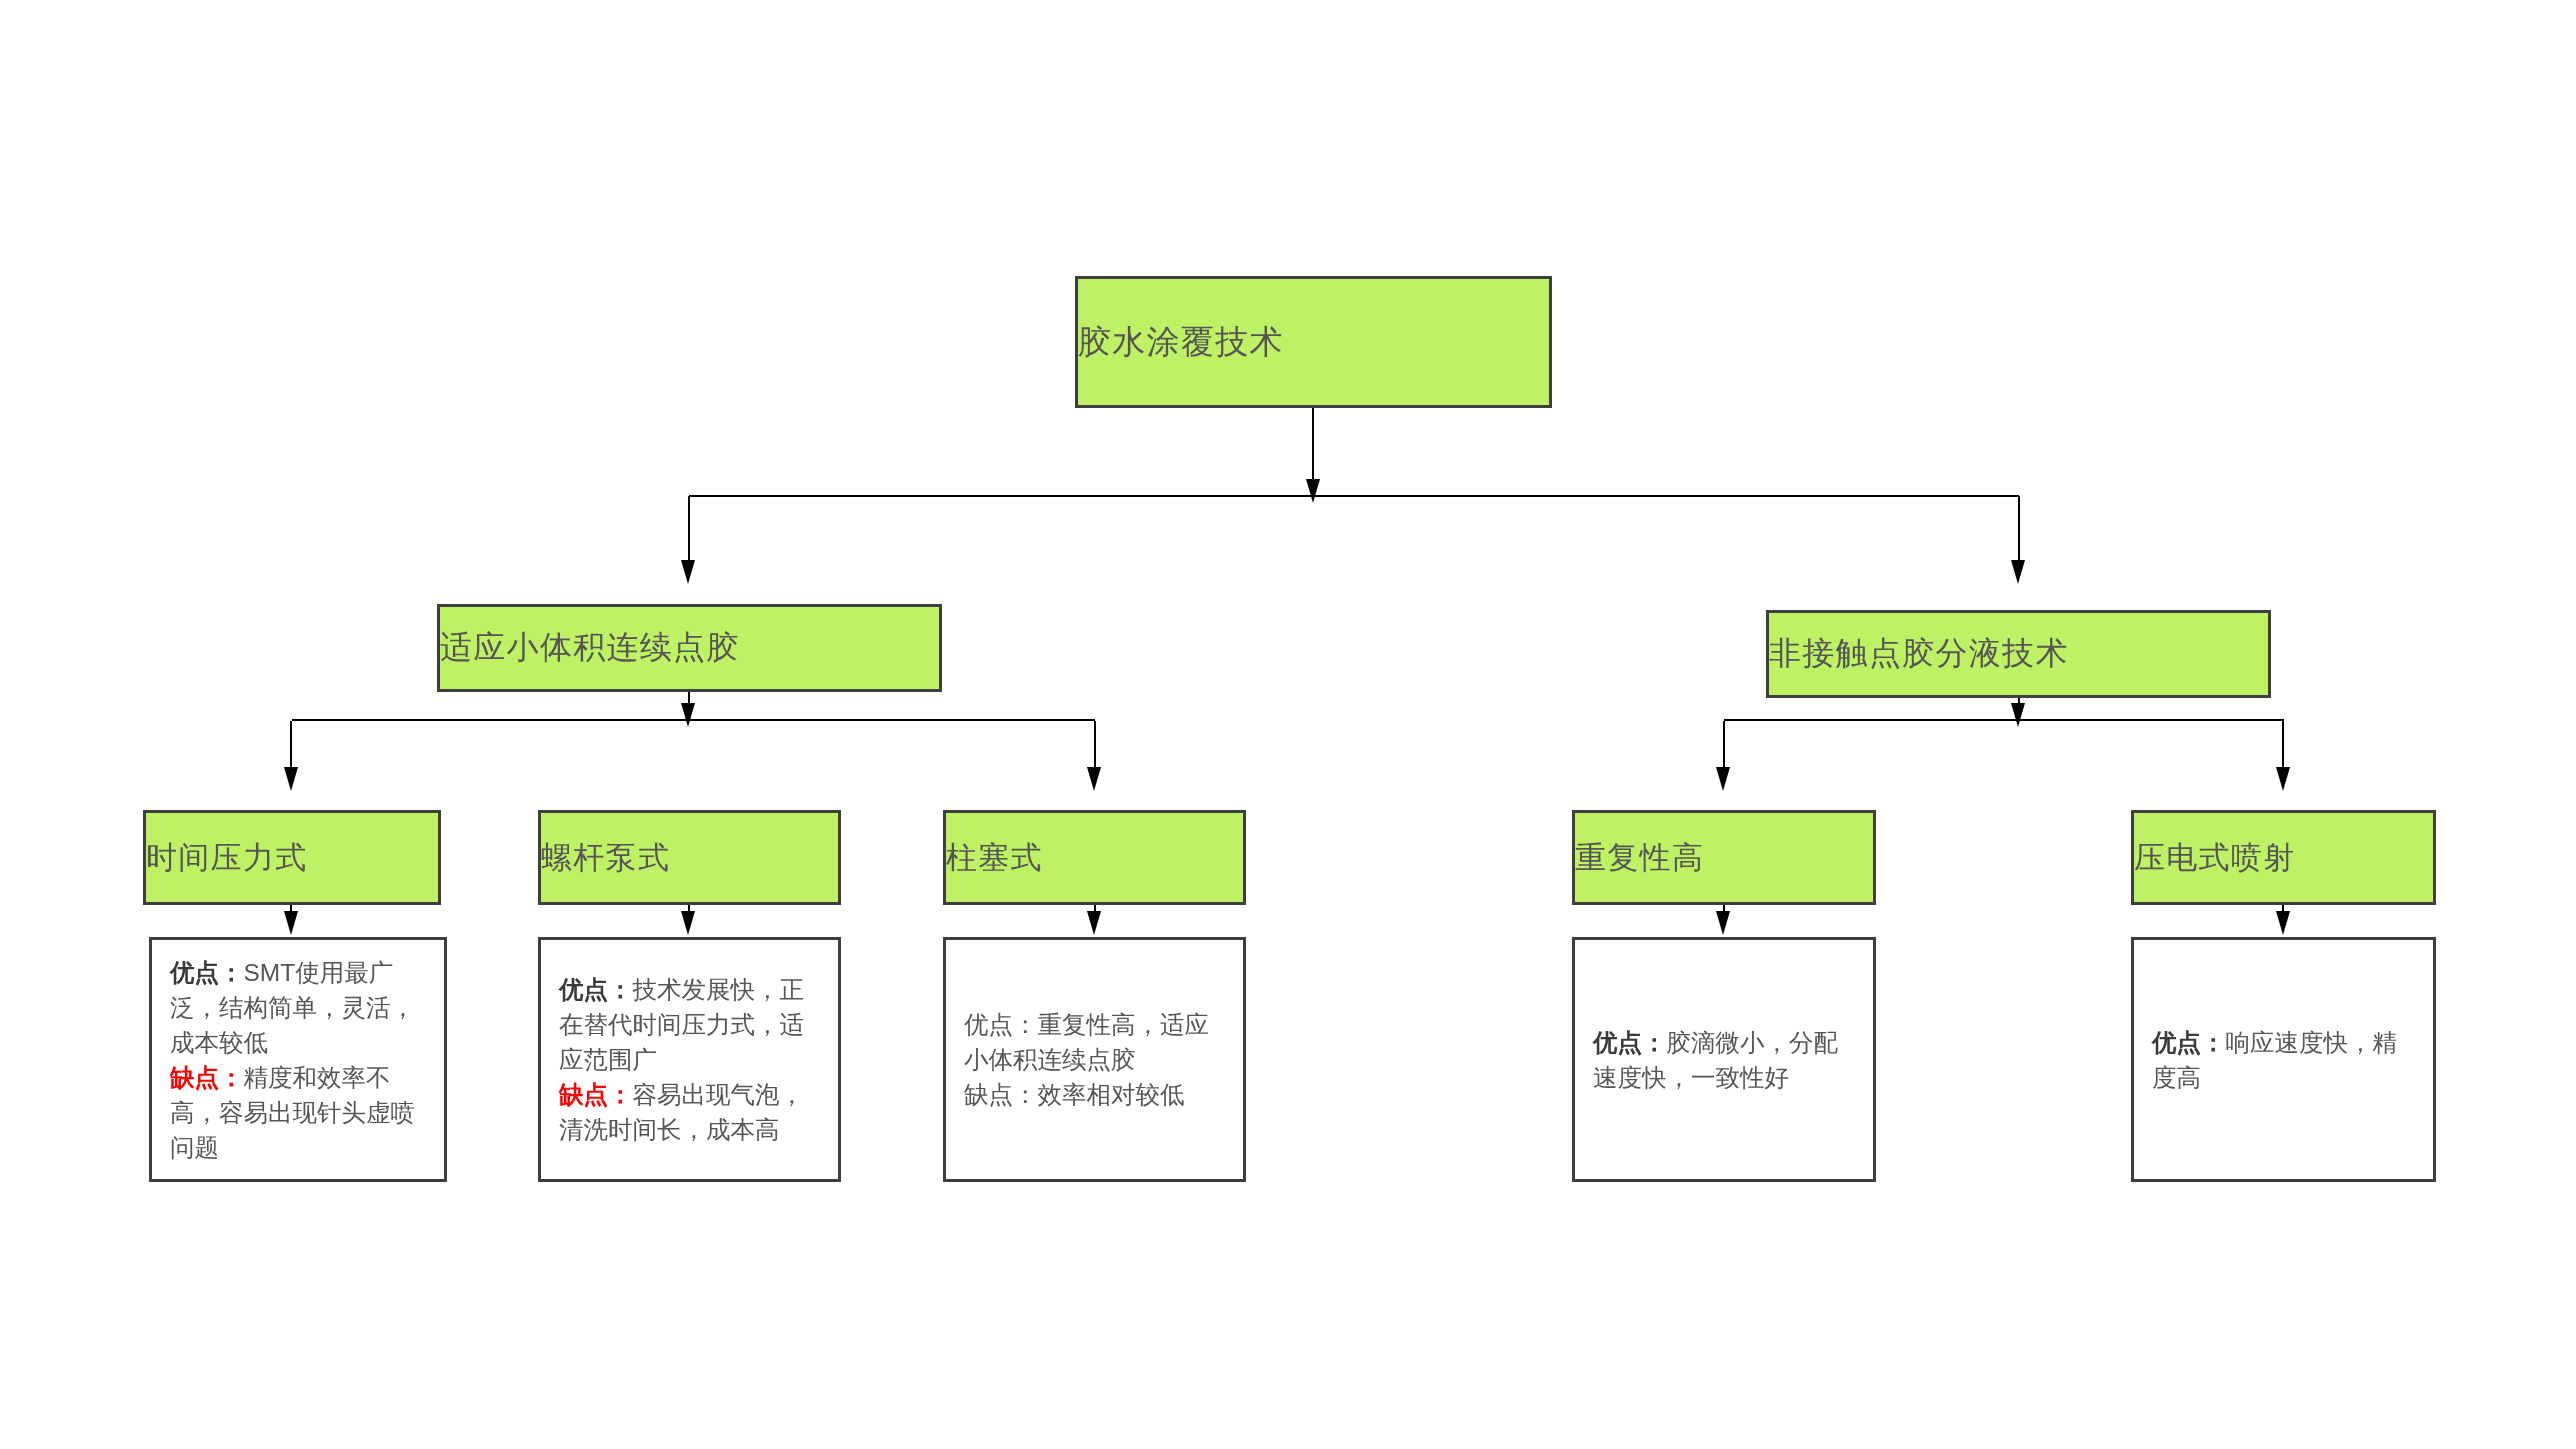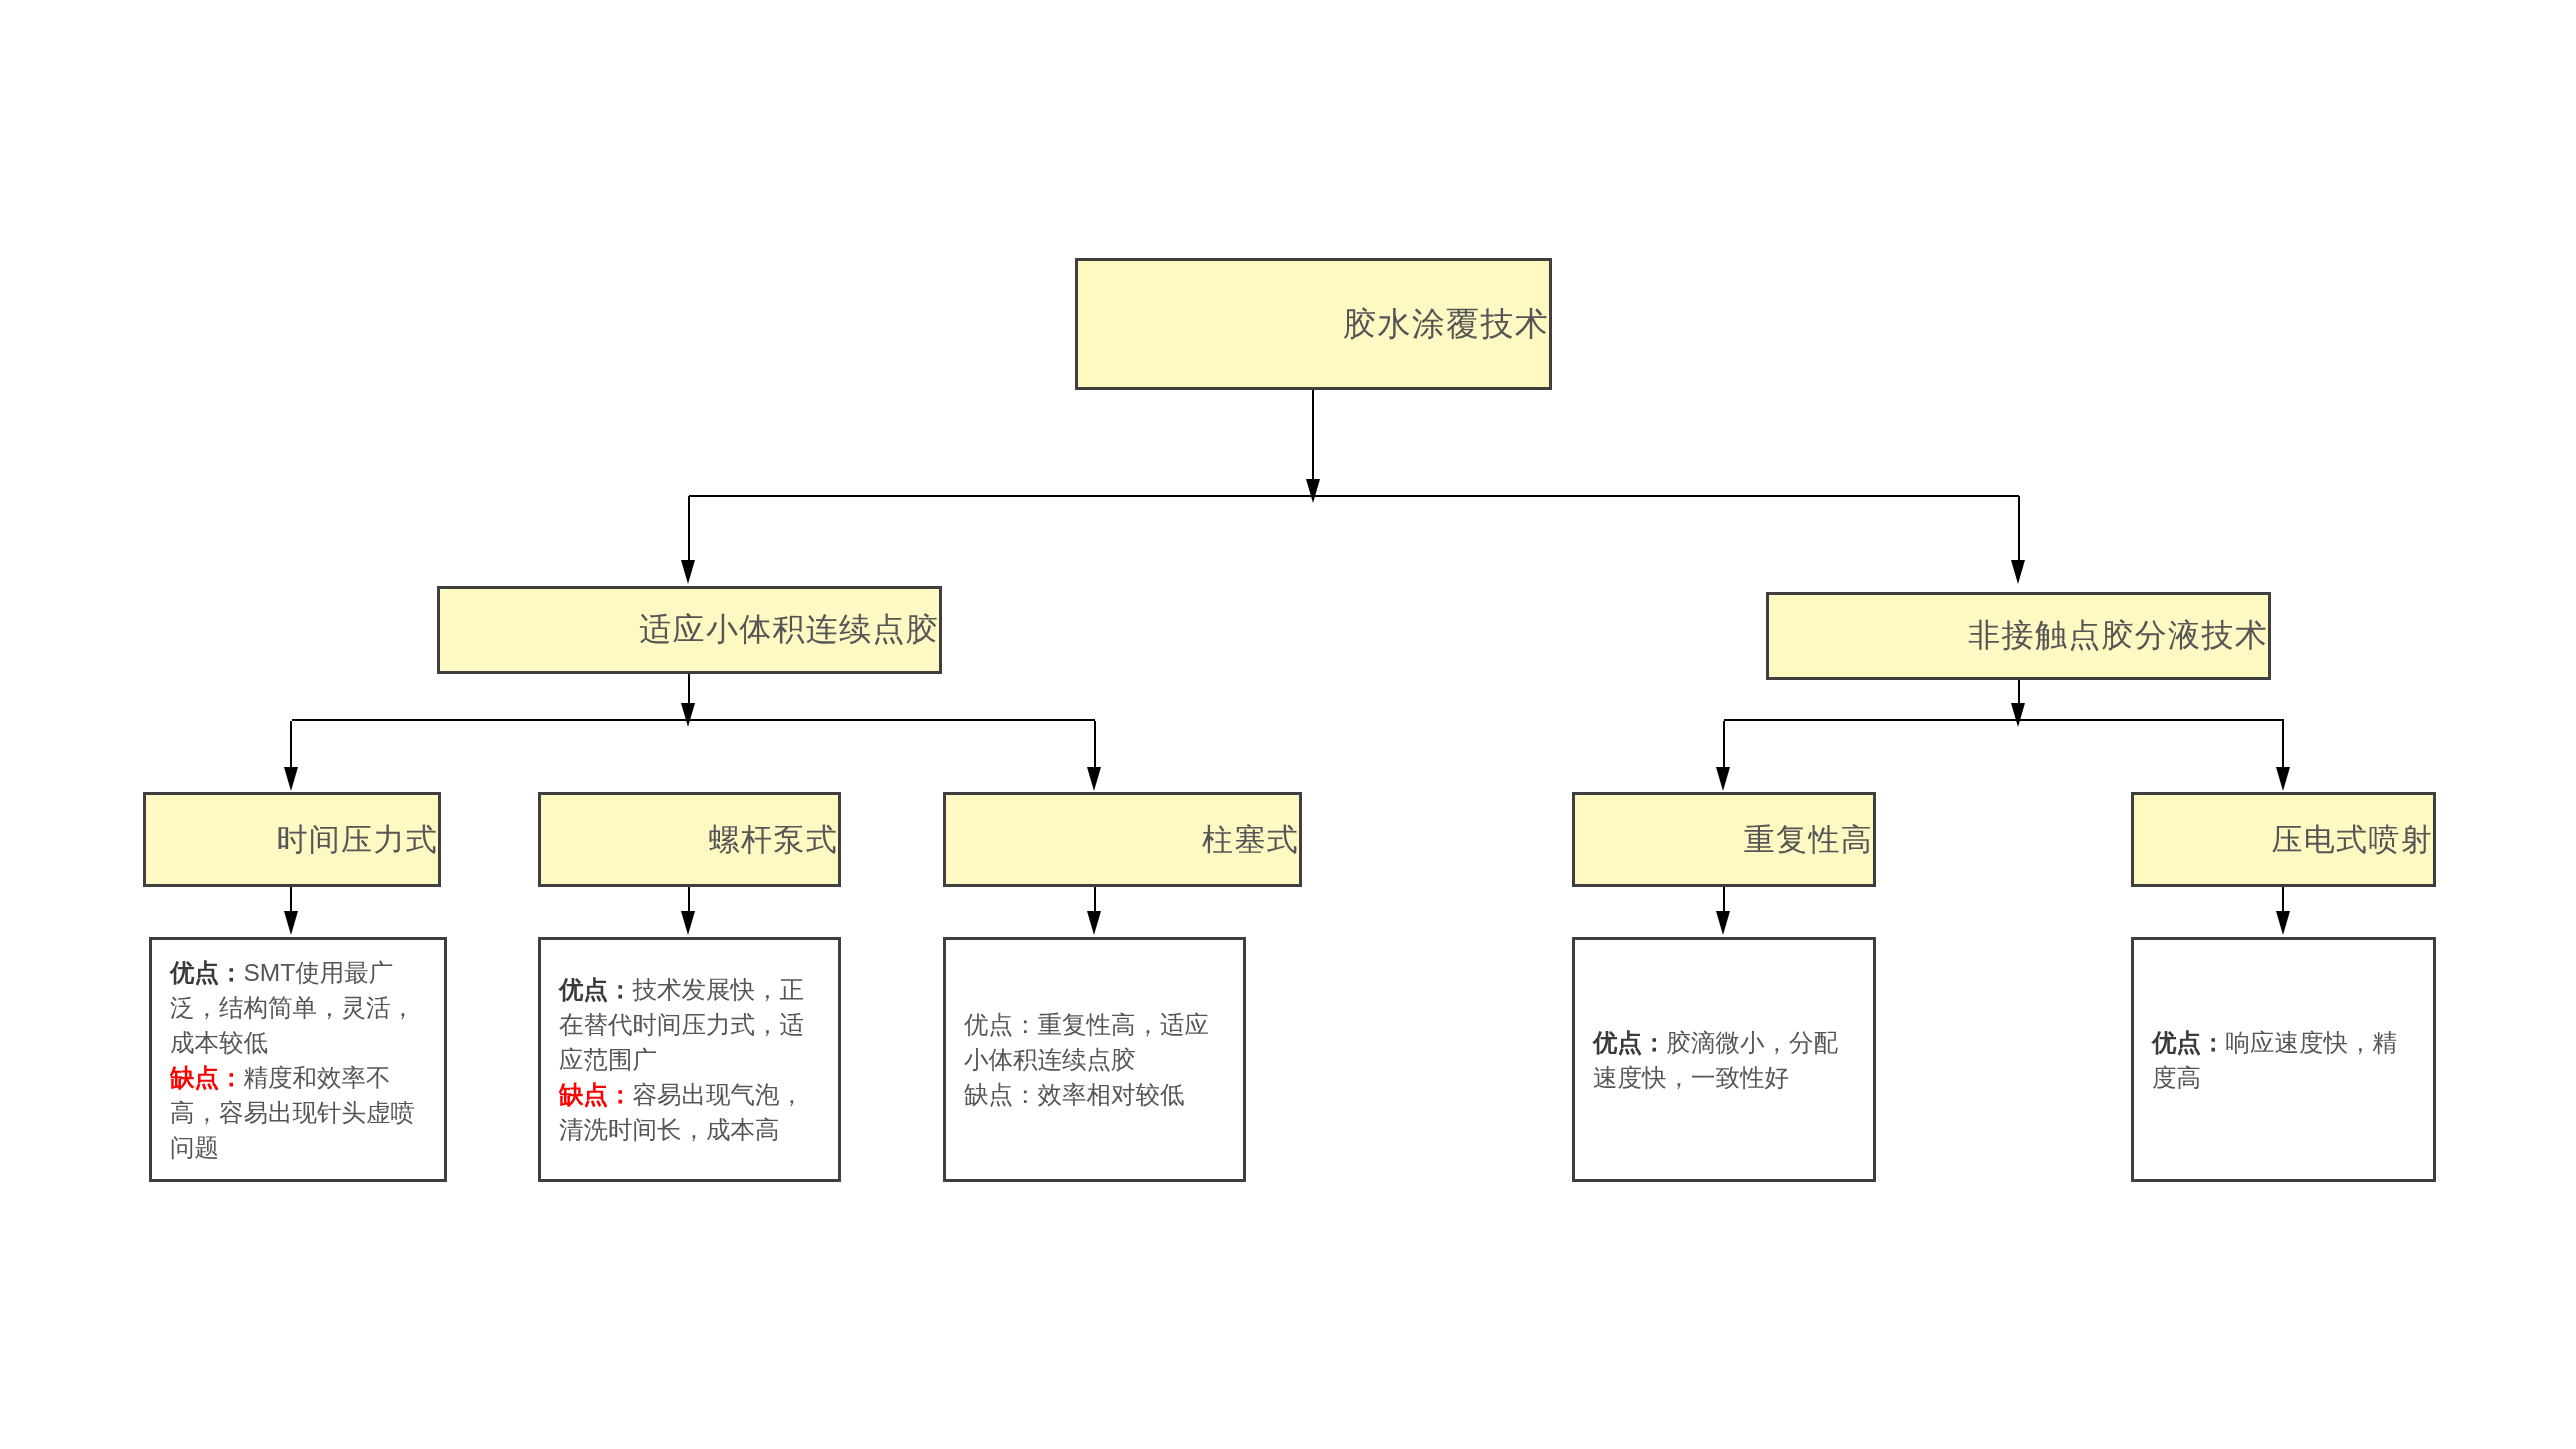--- a/index.html
+++ b/index.html
@@ -7,23 +7,24 @@
     position:relative;
     width:2576px;height:1449px;
     background:#ffffff;
     font-family:"Liberation Sans","DejaVu Sans",sans-serif;
     overflow:hidden;
   }
   .node{
     position:absolute;
     box-sizing:border-box;
     border:3.9px solid #3f3f3f;
-    background:#fef9c3;
-    display:flex;align-items:center;justify-content:flex-end;
+    background:#bef264;
+    display:flex;align-items:center;justify-content:flex-start;
     text-align:center;
+    margin-top:18px;
   }
   .node-label{
     color:#555555;
     font-weight:300;
     letter-spacing:1.3px;
     white-space:nowrap;
   }
   .root-label{font-size:33px;}
   .l2-label{font-size:32px;}
   .l3-label{font-size:31px;}
@@ -106,21 +107,21 @@
   <div class="node" style="left:1766px;top:592px;width:505px;height:88px;">
     <span class="node-label l2-label">非接触点胶分液技术</span>
   </div>
 
   <div class="node" style="left:143px;top:792px;width:298px;height:95px;">
     <span class="node-label l3-label">时间压力式</span>
   </div>
   <div class="node" style="left:538px;top:792px;width:303px;height:95px;">
     <span class="node-label l3-label">螺杆泵式</span>
   </div>
-  <div class="node" style="left:943px;top:792px;width:359px;height:95px;">
+  <div class="node" style="left:943px;top:792px;width:303px;height:95px;">
     <span class="node-label l3-label">柱塞式</span>
   </div>
   <div class="node" style="left:1572px;top:792px;width:304px;height:95px;">
     <span class="node-label l3-label">重复性高</span>
   </div>
   <div class="node" style="left:2131px;top:792px;width:305px;height:95px;">
     <span class="node-label l3-label">压电式喷射</span>
   </div>
 
   <div class="desc" style="left:149px;top:937px;width:298px;height:245px;">

